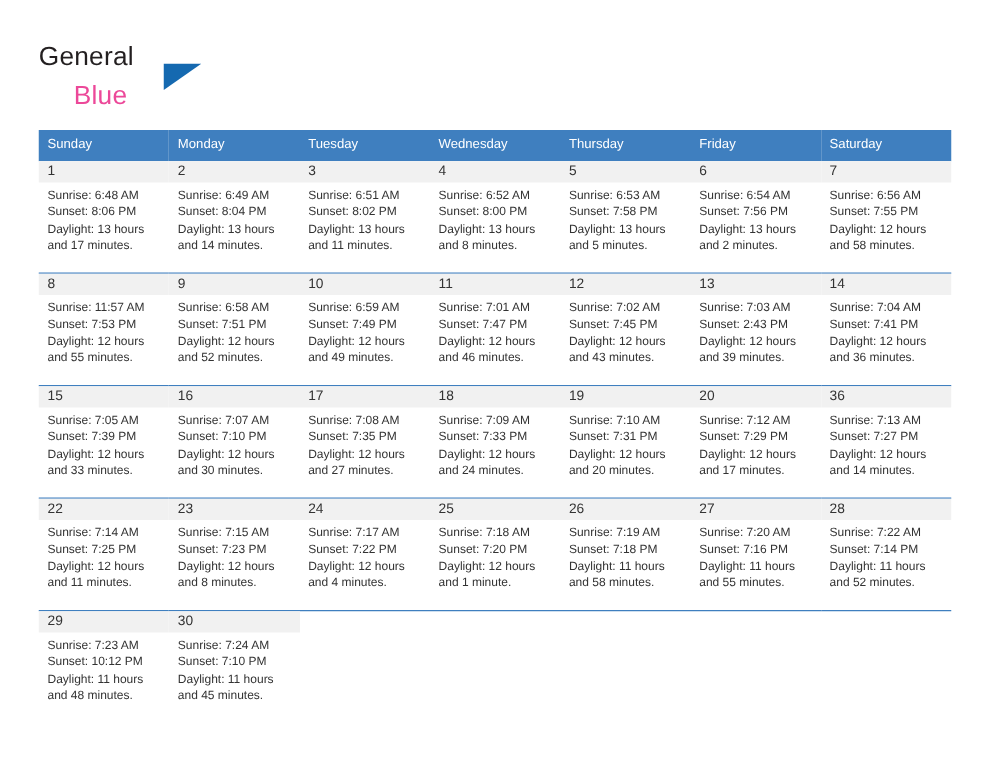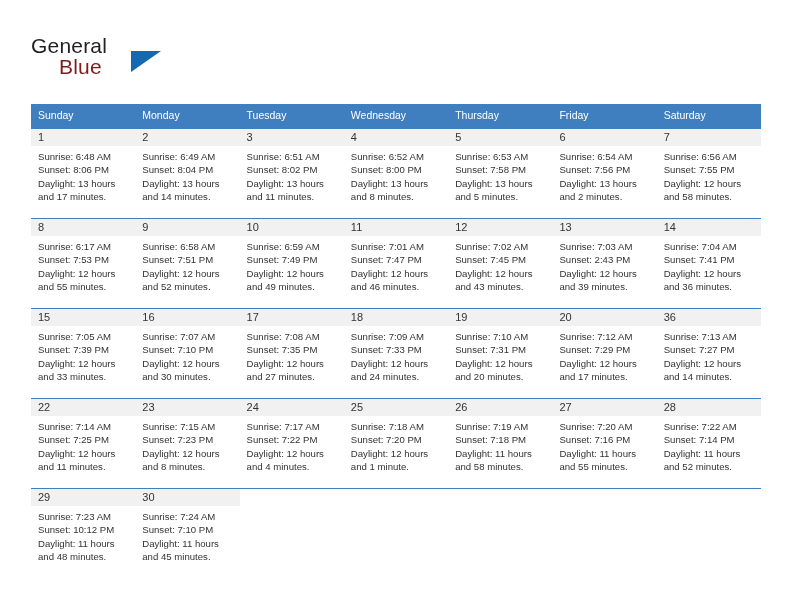--- a/index.html
+++ b/index.html
@@ -41,24 +41,24 @@
     left: 0;
     top: 0;
     font-size: 21px;
     letter-spacing: 0.2px;
     color: #231f20;
     font-family: "Liberation Sans", sans-serif;
   }
   .brand-blue {
     position: absolute;
     left: 28px;
-    top: 21px;
+    top: 31px;
     font-size: 21px;
     letter-spacing: 0.2px;
-    color: #7f1d1d;
+    color: #ec4899;
     font-family: "Liberation Sans", sans-serif;
   }
   .brand-triangle {
     position: absolute;
     left: 100px;
     top: 17px;
     width: 0;
     height: 0;
     border-left: 30px solid #1569b0;
     border-bottom: 21px solid transparent;
@@ -251,21 +251,21 @@
                 <div>and 58 minutes.</div>
               </div>
             </div>
           </td>
         </tr>
         <tr class="week-row">
           <td>
             <div class="cell-inner">
               <div class="daynum-band">8</div>
               <div class="cell-lines">
-                <div>Sunrise: 6:17 AM</div>
+                <div>Sunrise: 11:57 AM</div>
                 <div>Sunset: 7:53 PM</div>
                 <div>Daylight: 12 hours</div>
                 <div>and 55 minutes.</div>
               </div>
             </div>
           </td>
           <td>
             <div class="cell-inner">
               <div class="daynum-band">9</div>
               <div class="cell-lines">

